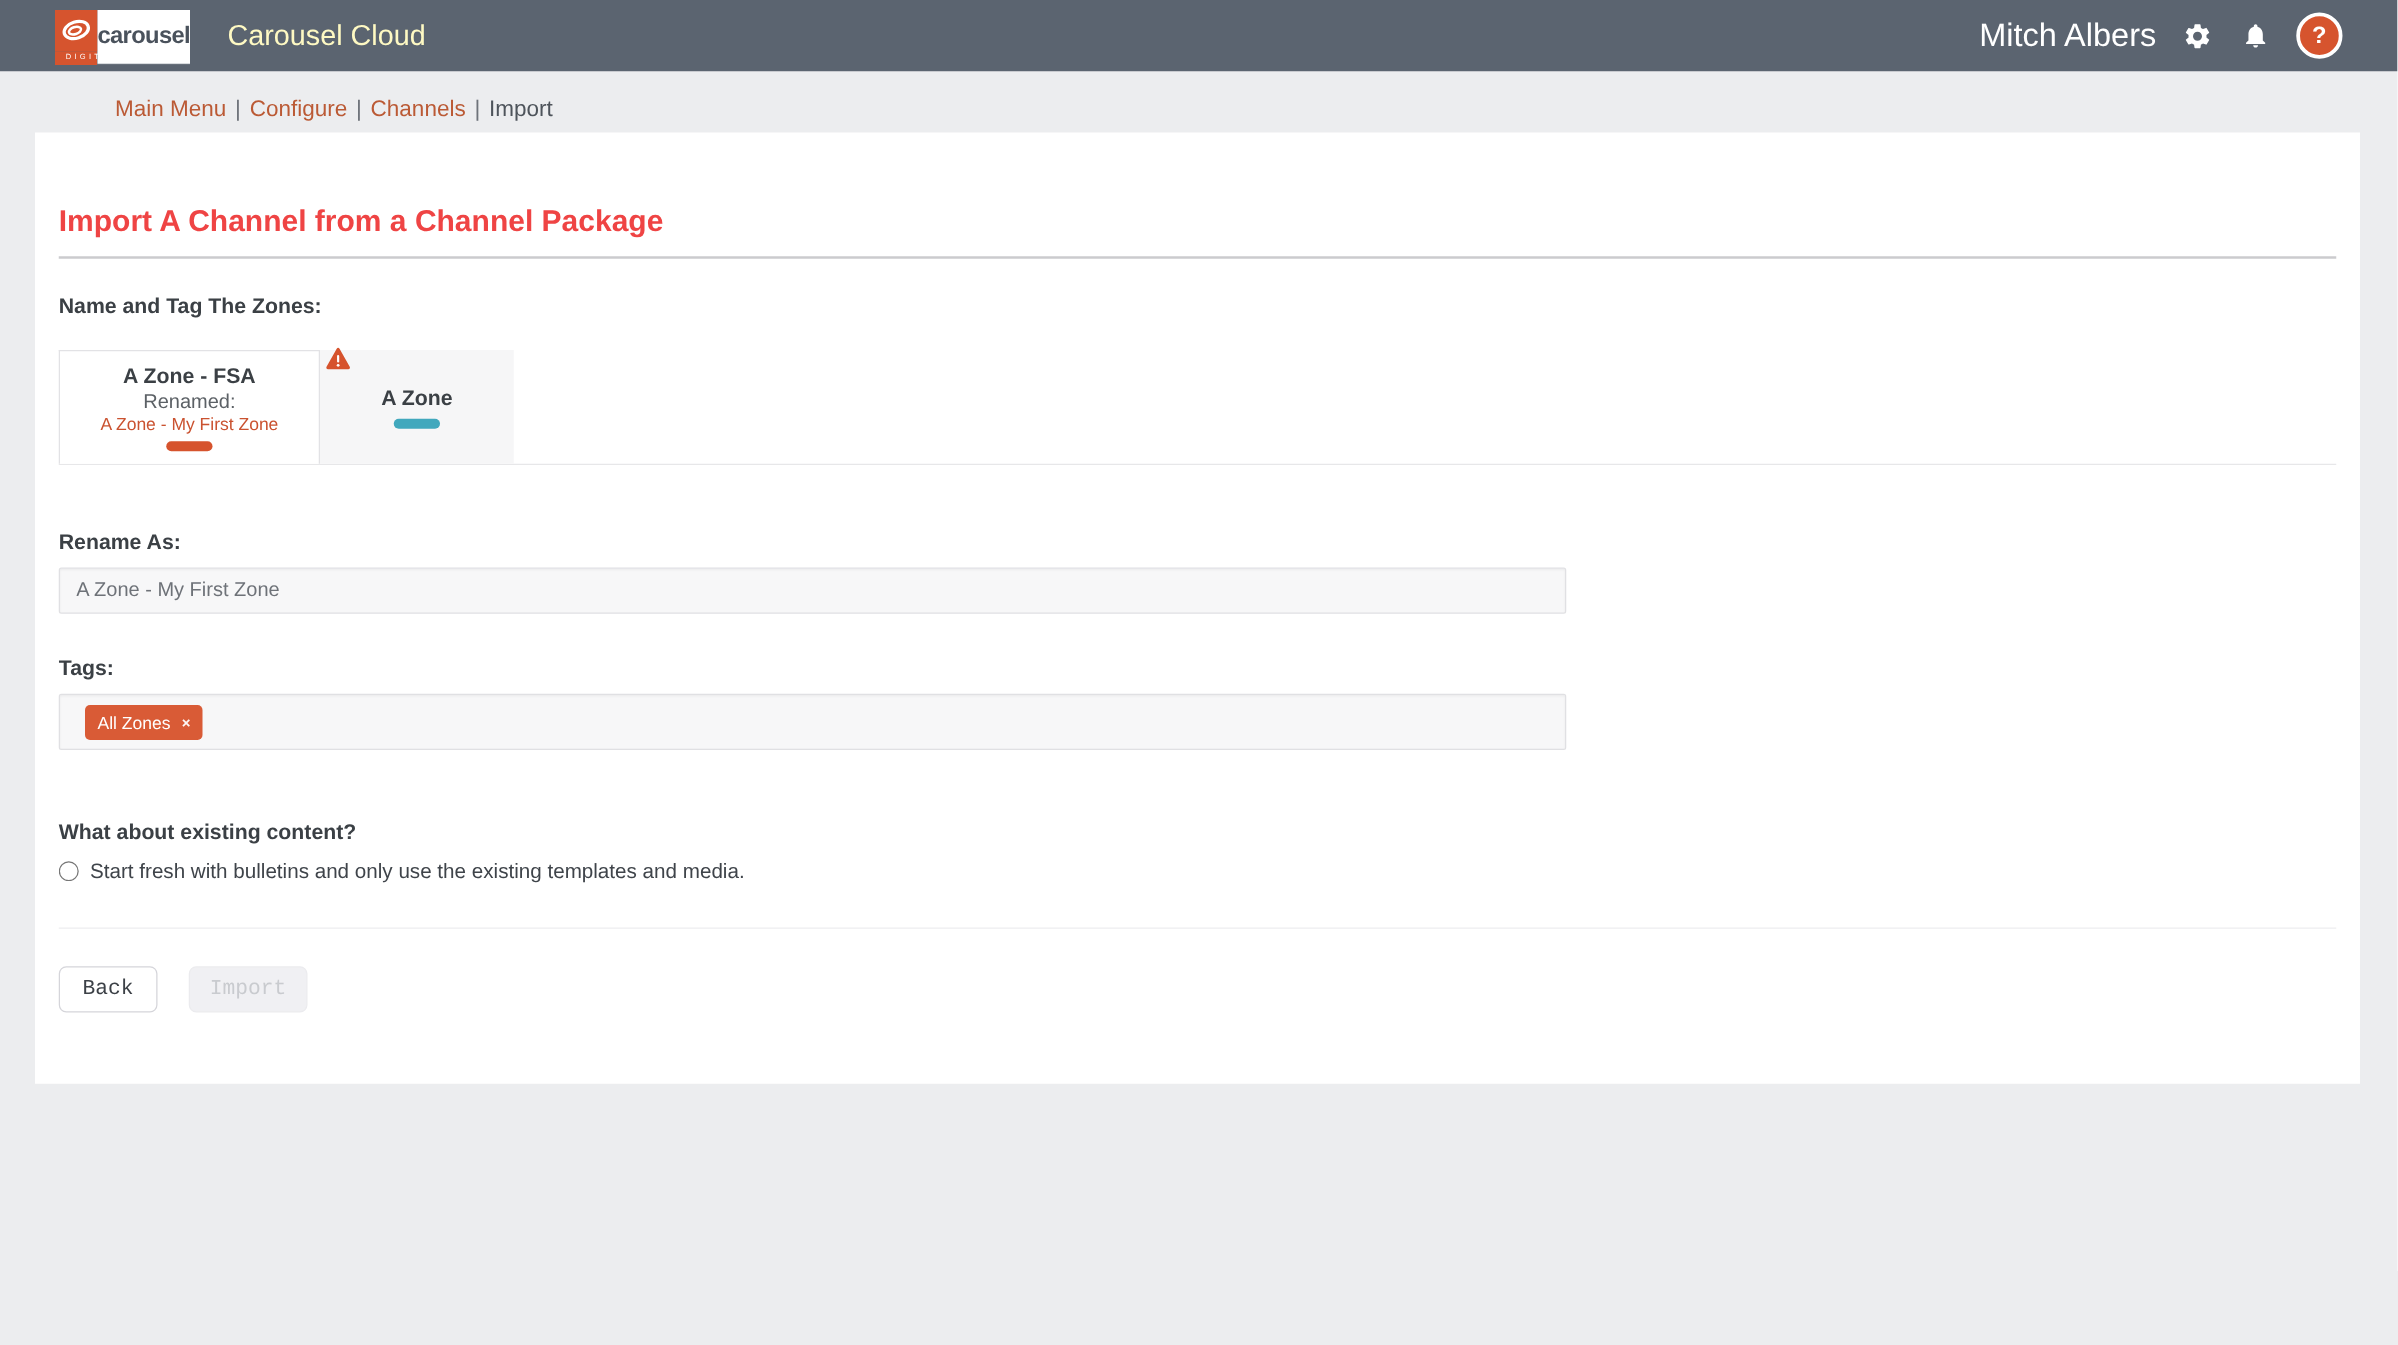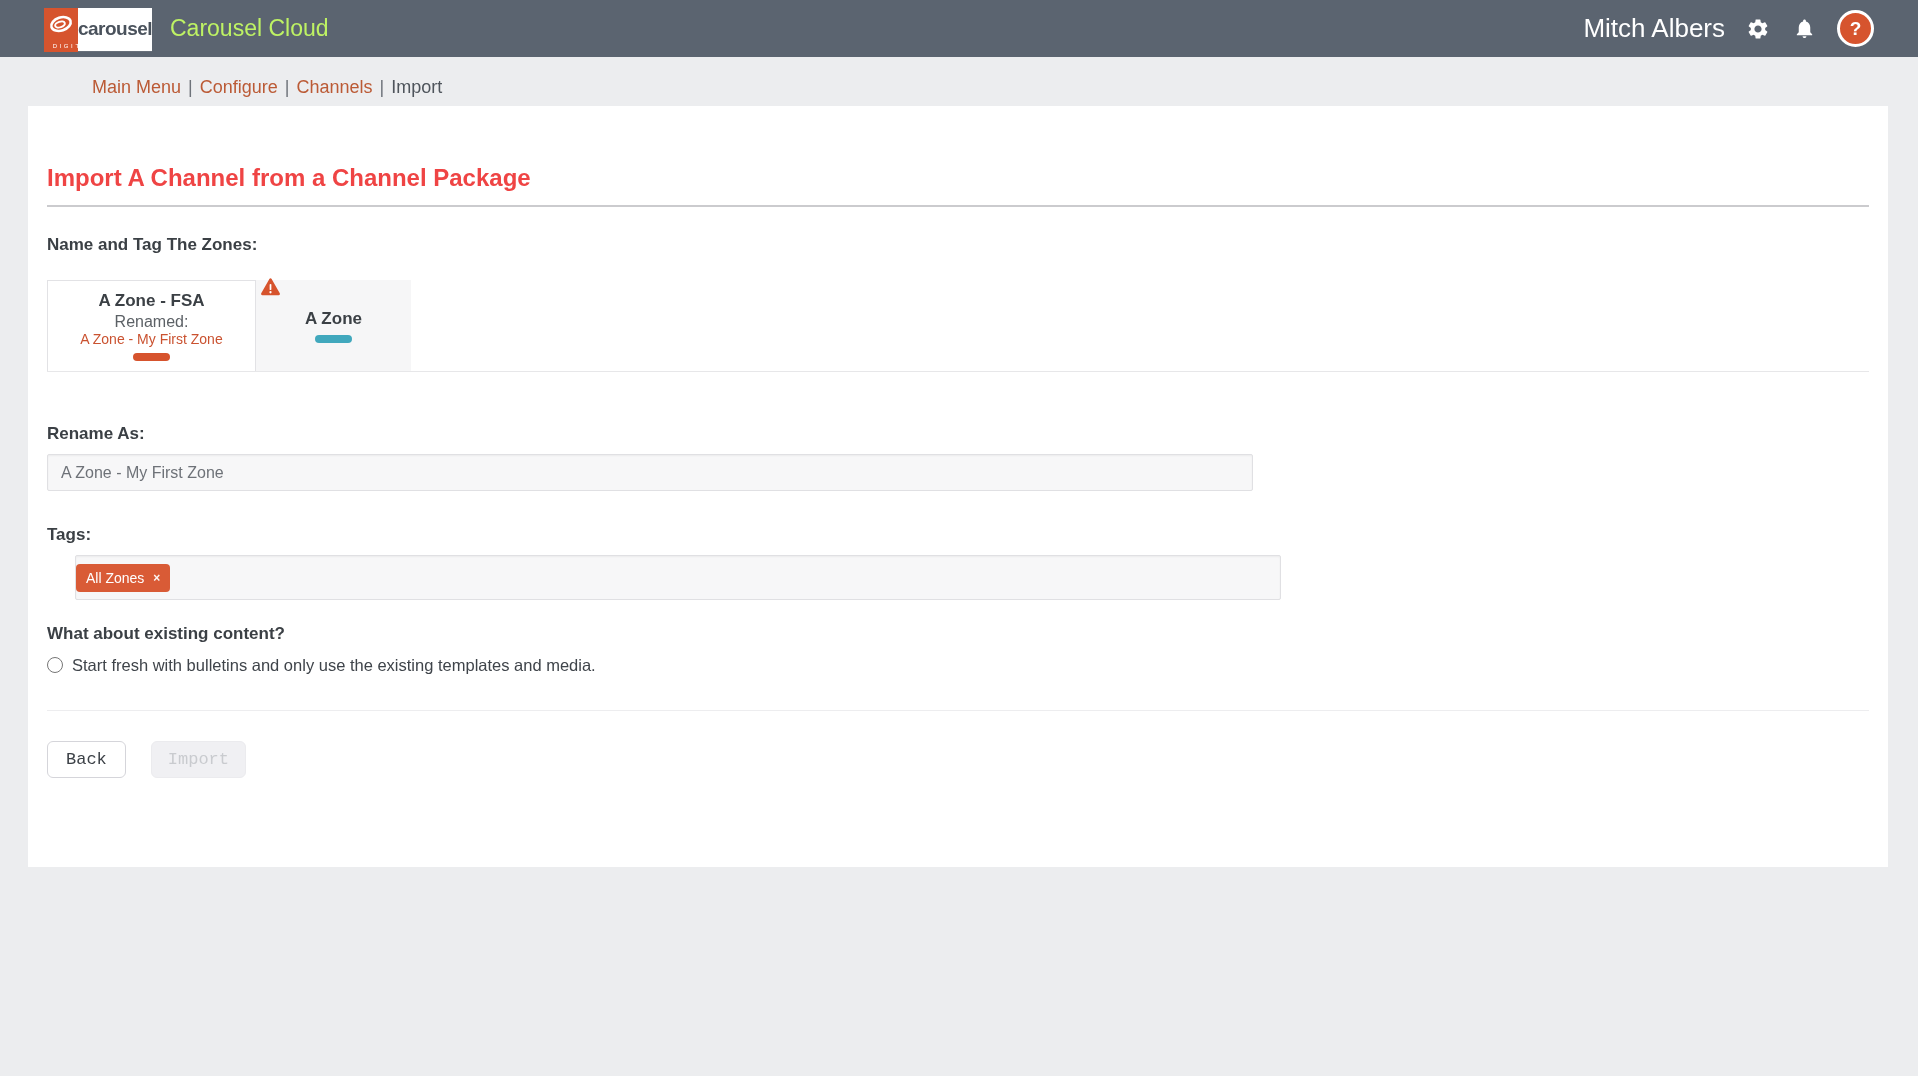--- a/index.html
+++ b/index.html
@@ -30,21 +30,21 @@
     display: flex; align-items: center; justify-content: center;
     letter-spacing: -0.5px;
   }
   .logo-tagline {
     height: 11px; width: 108px;
     background: linear-gradient(90deg, #d6542e 0 34px, rgba(255,255,255,0.08) 34px);
     color: #ffffff; font-size: 6px; letter-spacing: 2.6px;
     display: flex; align-items: center; justify-content: center;
     white-space: nowrap;
   }
-  .app-title { color: #bef264; font-size: 23px; margin-left: 18px; font-weight: 400; }
+  .app-title { color: #fef9c3; font-size: 23px; margin-left: 30px; font-weight: 400; }
   .header-right { margin-left: auto; display: flex; align-items: center; gap: 20px; }
   .user-name { color: #ffffff; font-size: 26px; cursor: pointer; }
   .hicon { width: 26px; height: 26px; display: flex; align-items: center; justify-content: center; cursor: pointer; }
   .hicon svg { display: block; }
   .help-badge {
     width: 37px; height: 37px; border-radius: 50%;
     background: #d6542e; border: 3px solid #ffffff;
     color: #ffffff; font-size: 19px; font-weight: bold;
     display: flex; align-items: center; justify-content: center;
     cursor: pointer;
@@ -119,38 +119,37 @@
 
   .tags-label { margin-top: 34px; }
   .tags-field {
     margin-top: 10px;
     width: 1206px; height: 45px;
     background: #f7f7f8;
     border: 1px solid #e0e0e3;
     border-radius: 2px;
     box-shadow: inset 0 1px 2px rgba(0,0,0,0.05);
     display: flex; align-items: center;
-    padding: 0 0;
+    padding: 0 20px;
     cursor: text;
-    margin-left: 28px;
   }
   .tag-chip {
     background: #d95b36;
     color: #ffffff;
     border-radius: 4px;
     font-size: 14px;
     padding: 6px 10px;
     display: flex; align-items: center; gap: 9px;
   }
   .tag-remove {
     font-size: 12px; font-weight: bold; cursor: pointer; line-height: 1;
     opacity: 0.95;
   }
 
-  .existing-label { margin-top: 24px; }
+  .existing-label { margin-top: 56px; }
   .radio-group { margin-top: 7px; }
   .radio-row {
     display: flex; align-items: center; gap: 9px;
     font-size: 16.5px; color: #3f444a;
     height: 28px;
     cursor: pointer;
   }
   .radio-row input[type="radio"] {
     width: 16px; height: 16px;
     accent-color: #2e7df0;

